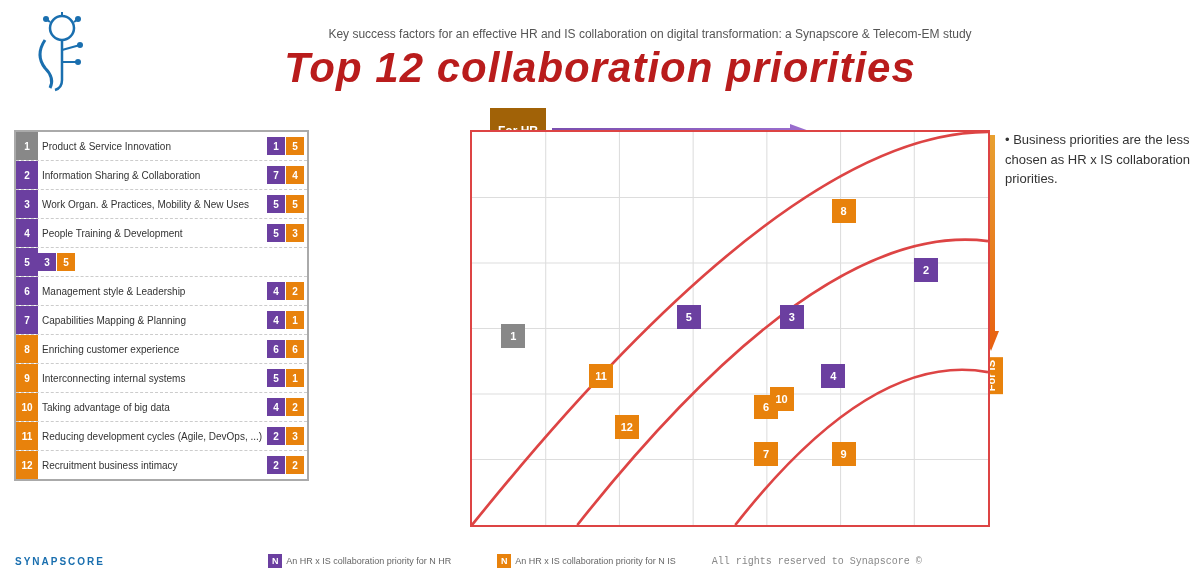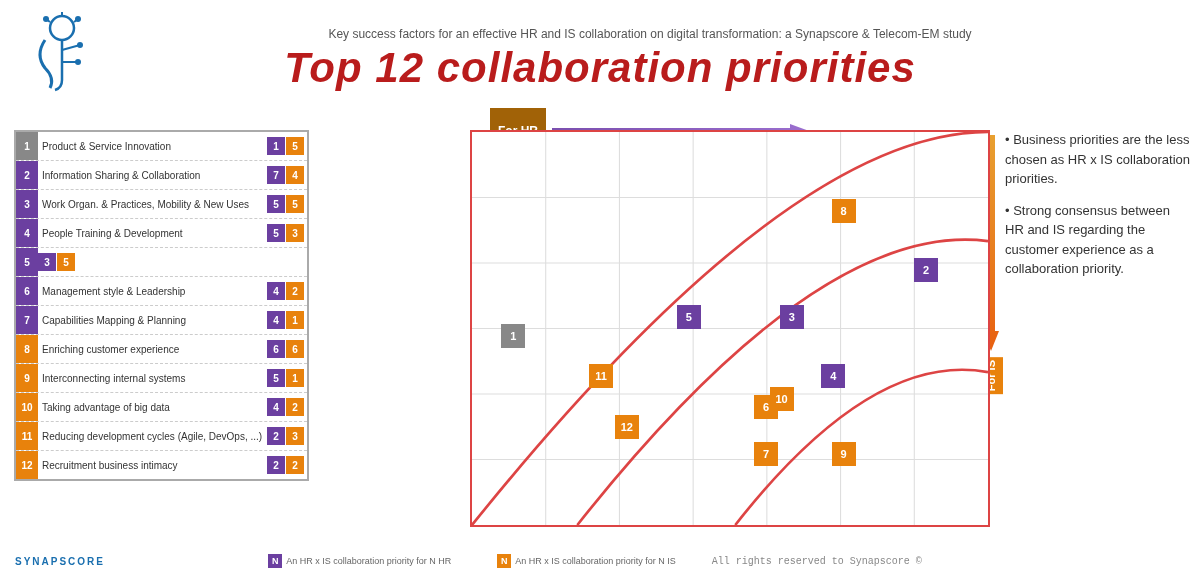--- a/index.html
+++ b/index.html
@@ -437,21 +437,20 @@
       <div class="data-point orange" style="left: 72%; top: 20%;">8</div>
       <div class="data-point orange" style="left: 72%; top: 82%;">9</div>
       <div class="data-point orange" style="left: 60%; top: 68%;">10</div>
       <div class="data-point orange" style="left: 25%; top: 62%;">11</div>
       <div class="data-point orange" style="left: 30%; top: 75%;">12</div>
     </div>
 </div>
 
 <div class="right-panel">
   <p>Business priorities are the less chosen as HR x IS collaboration priorities.</p>
-  <p>Strong consensus between HR and IS regarding the customer experience as a collaboration priority.</p>
 </div>
 
 <div class="footer">
   <div class="synapscore-label">SYNAPSCORE</div>
   <div class="footer-legend">
     <div class="legend-item">
       <div class="legend-box purple">N</div>
       <span>An HR x IS collaboration priority for N HR</span>
     </div>
     <div style="width:30px;"></div>

